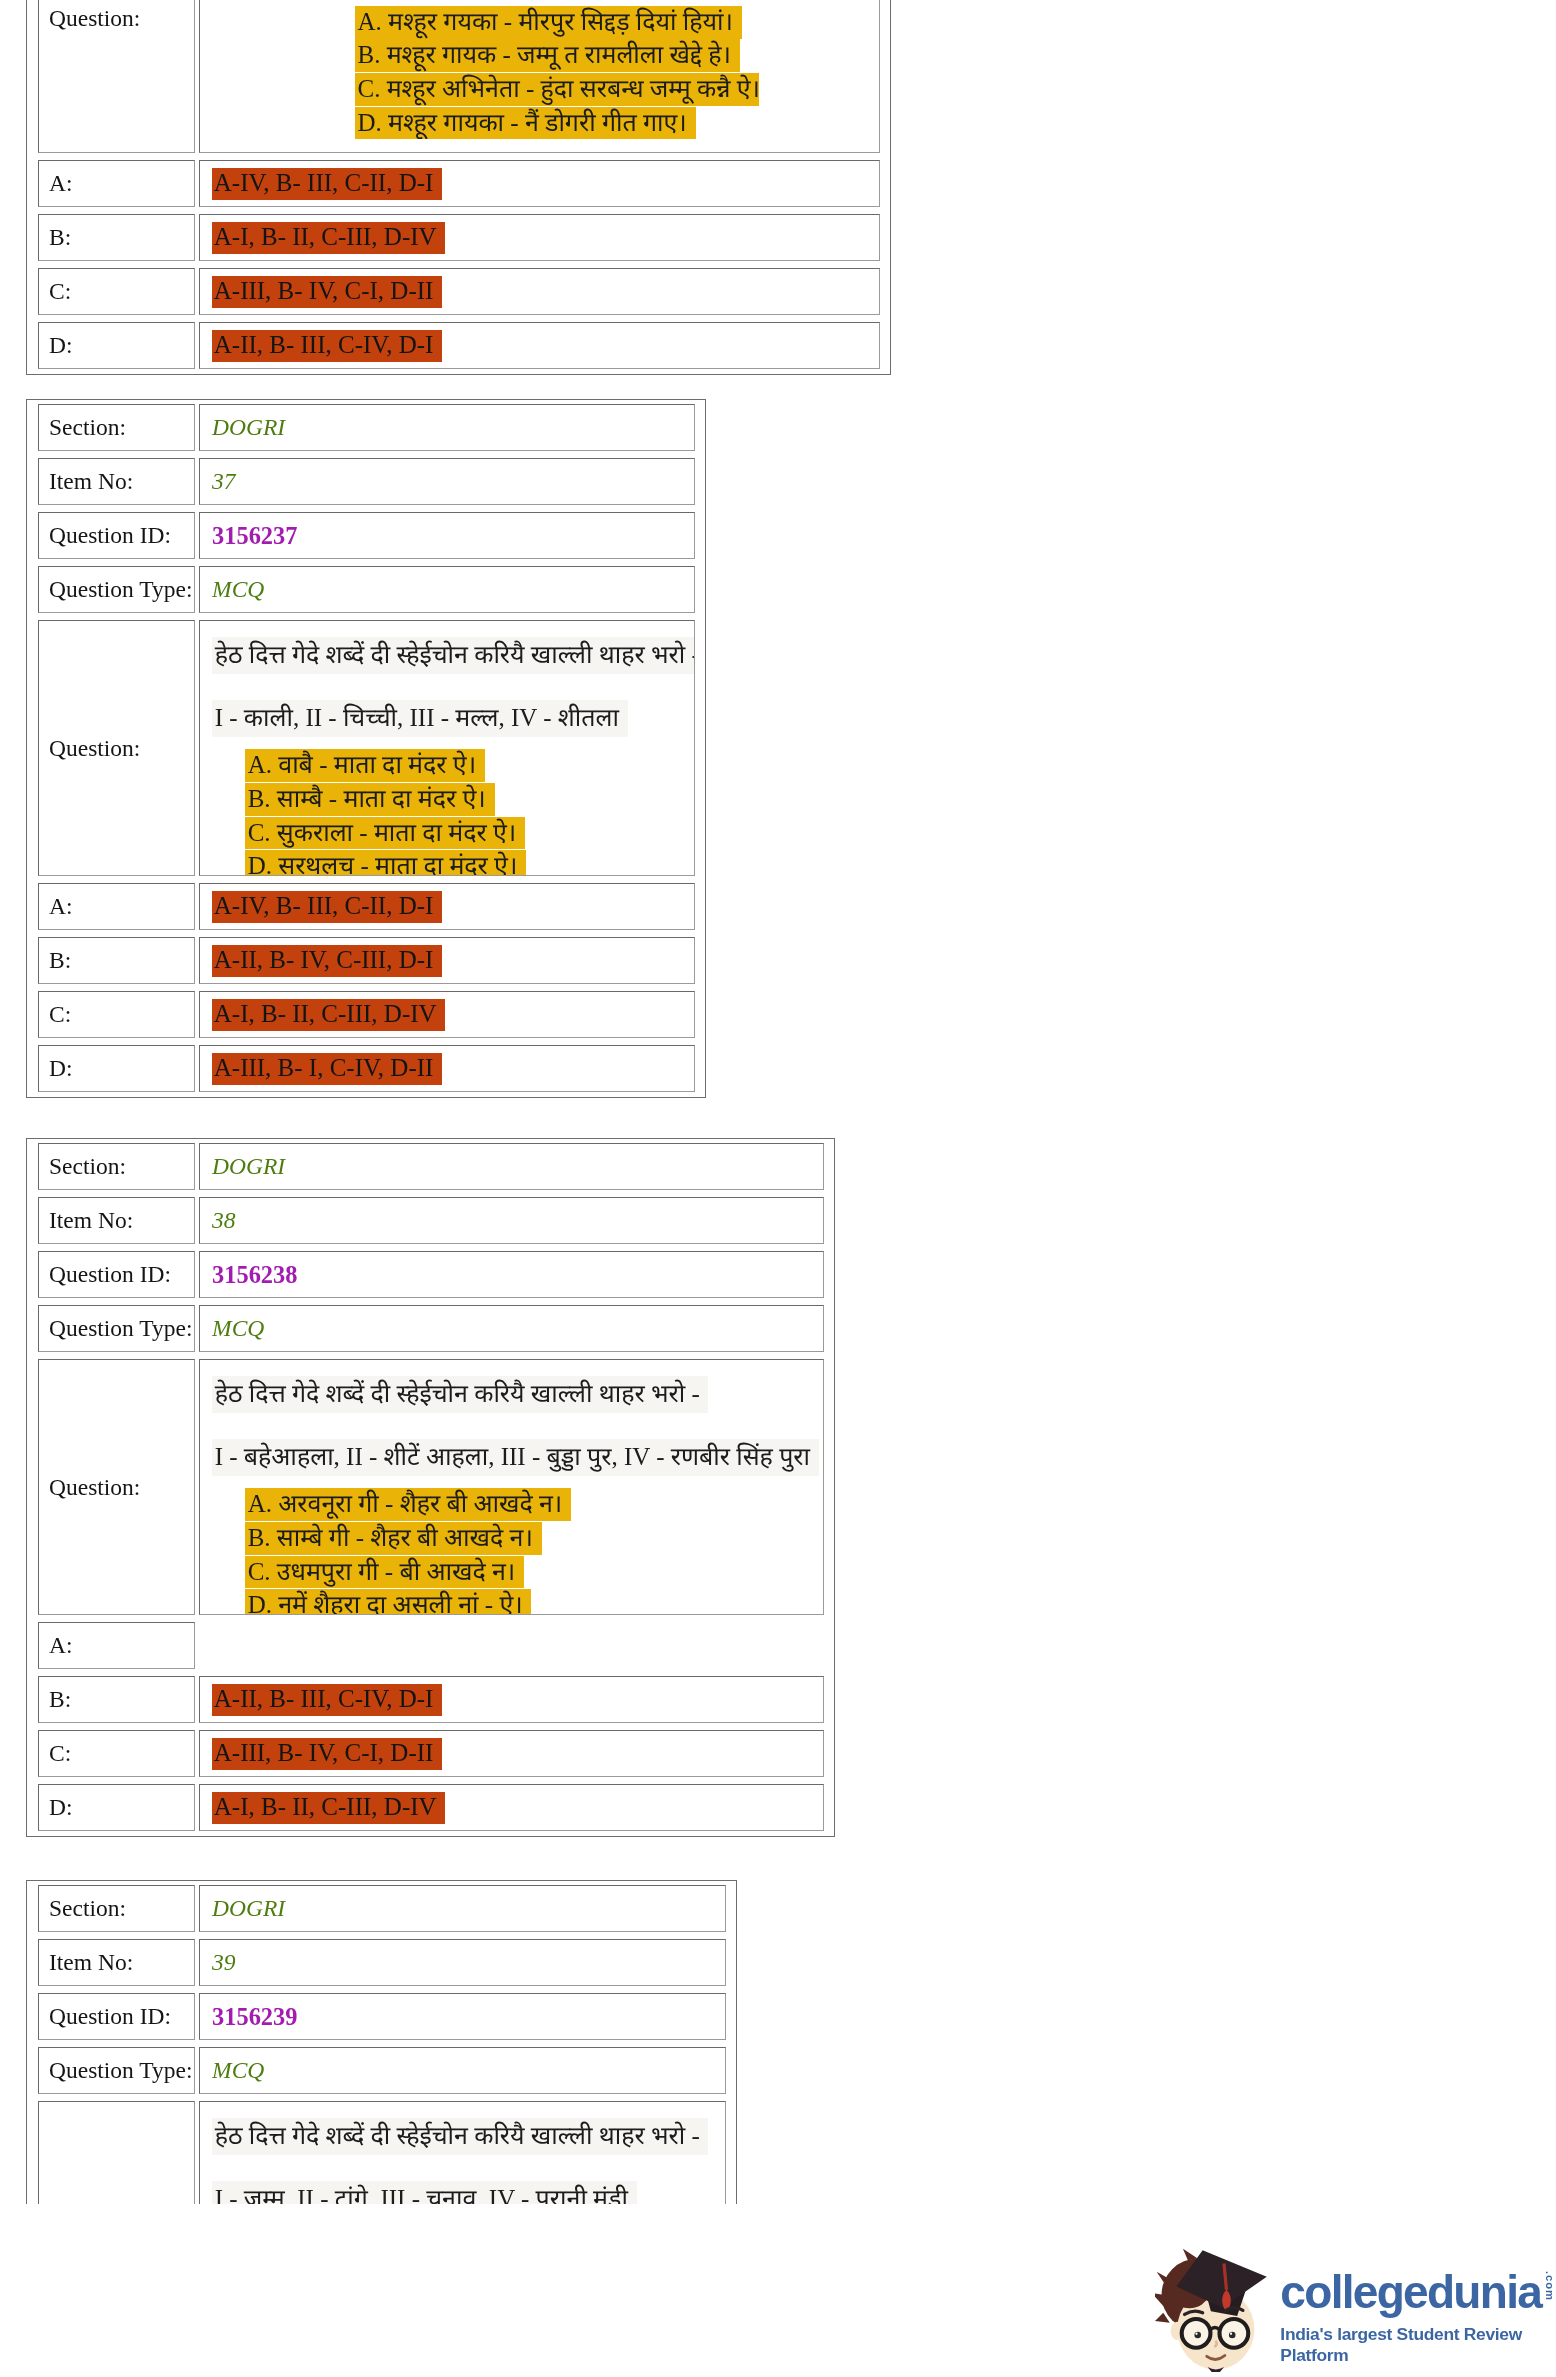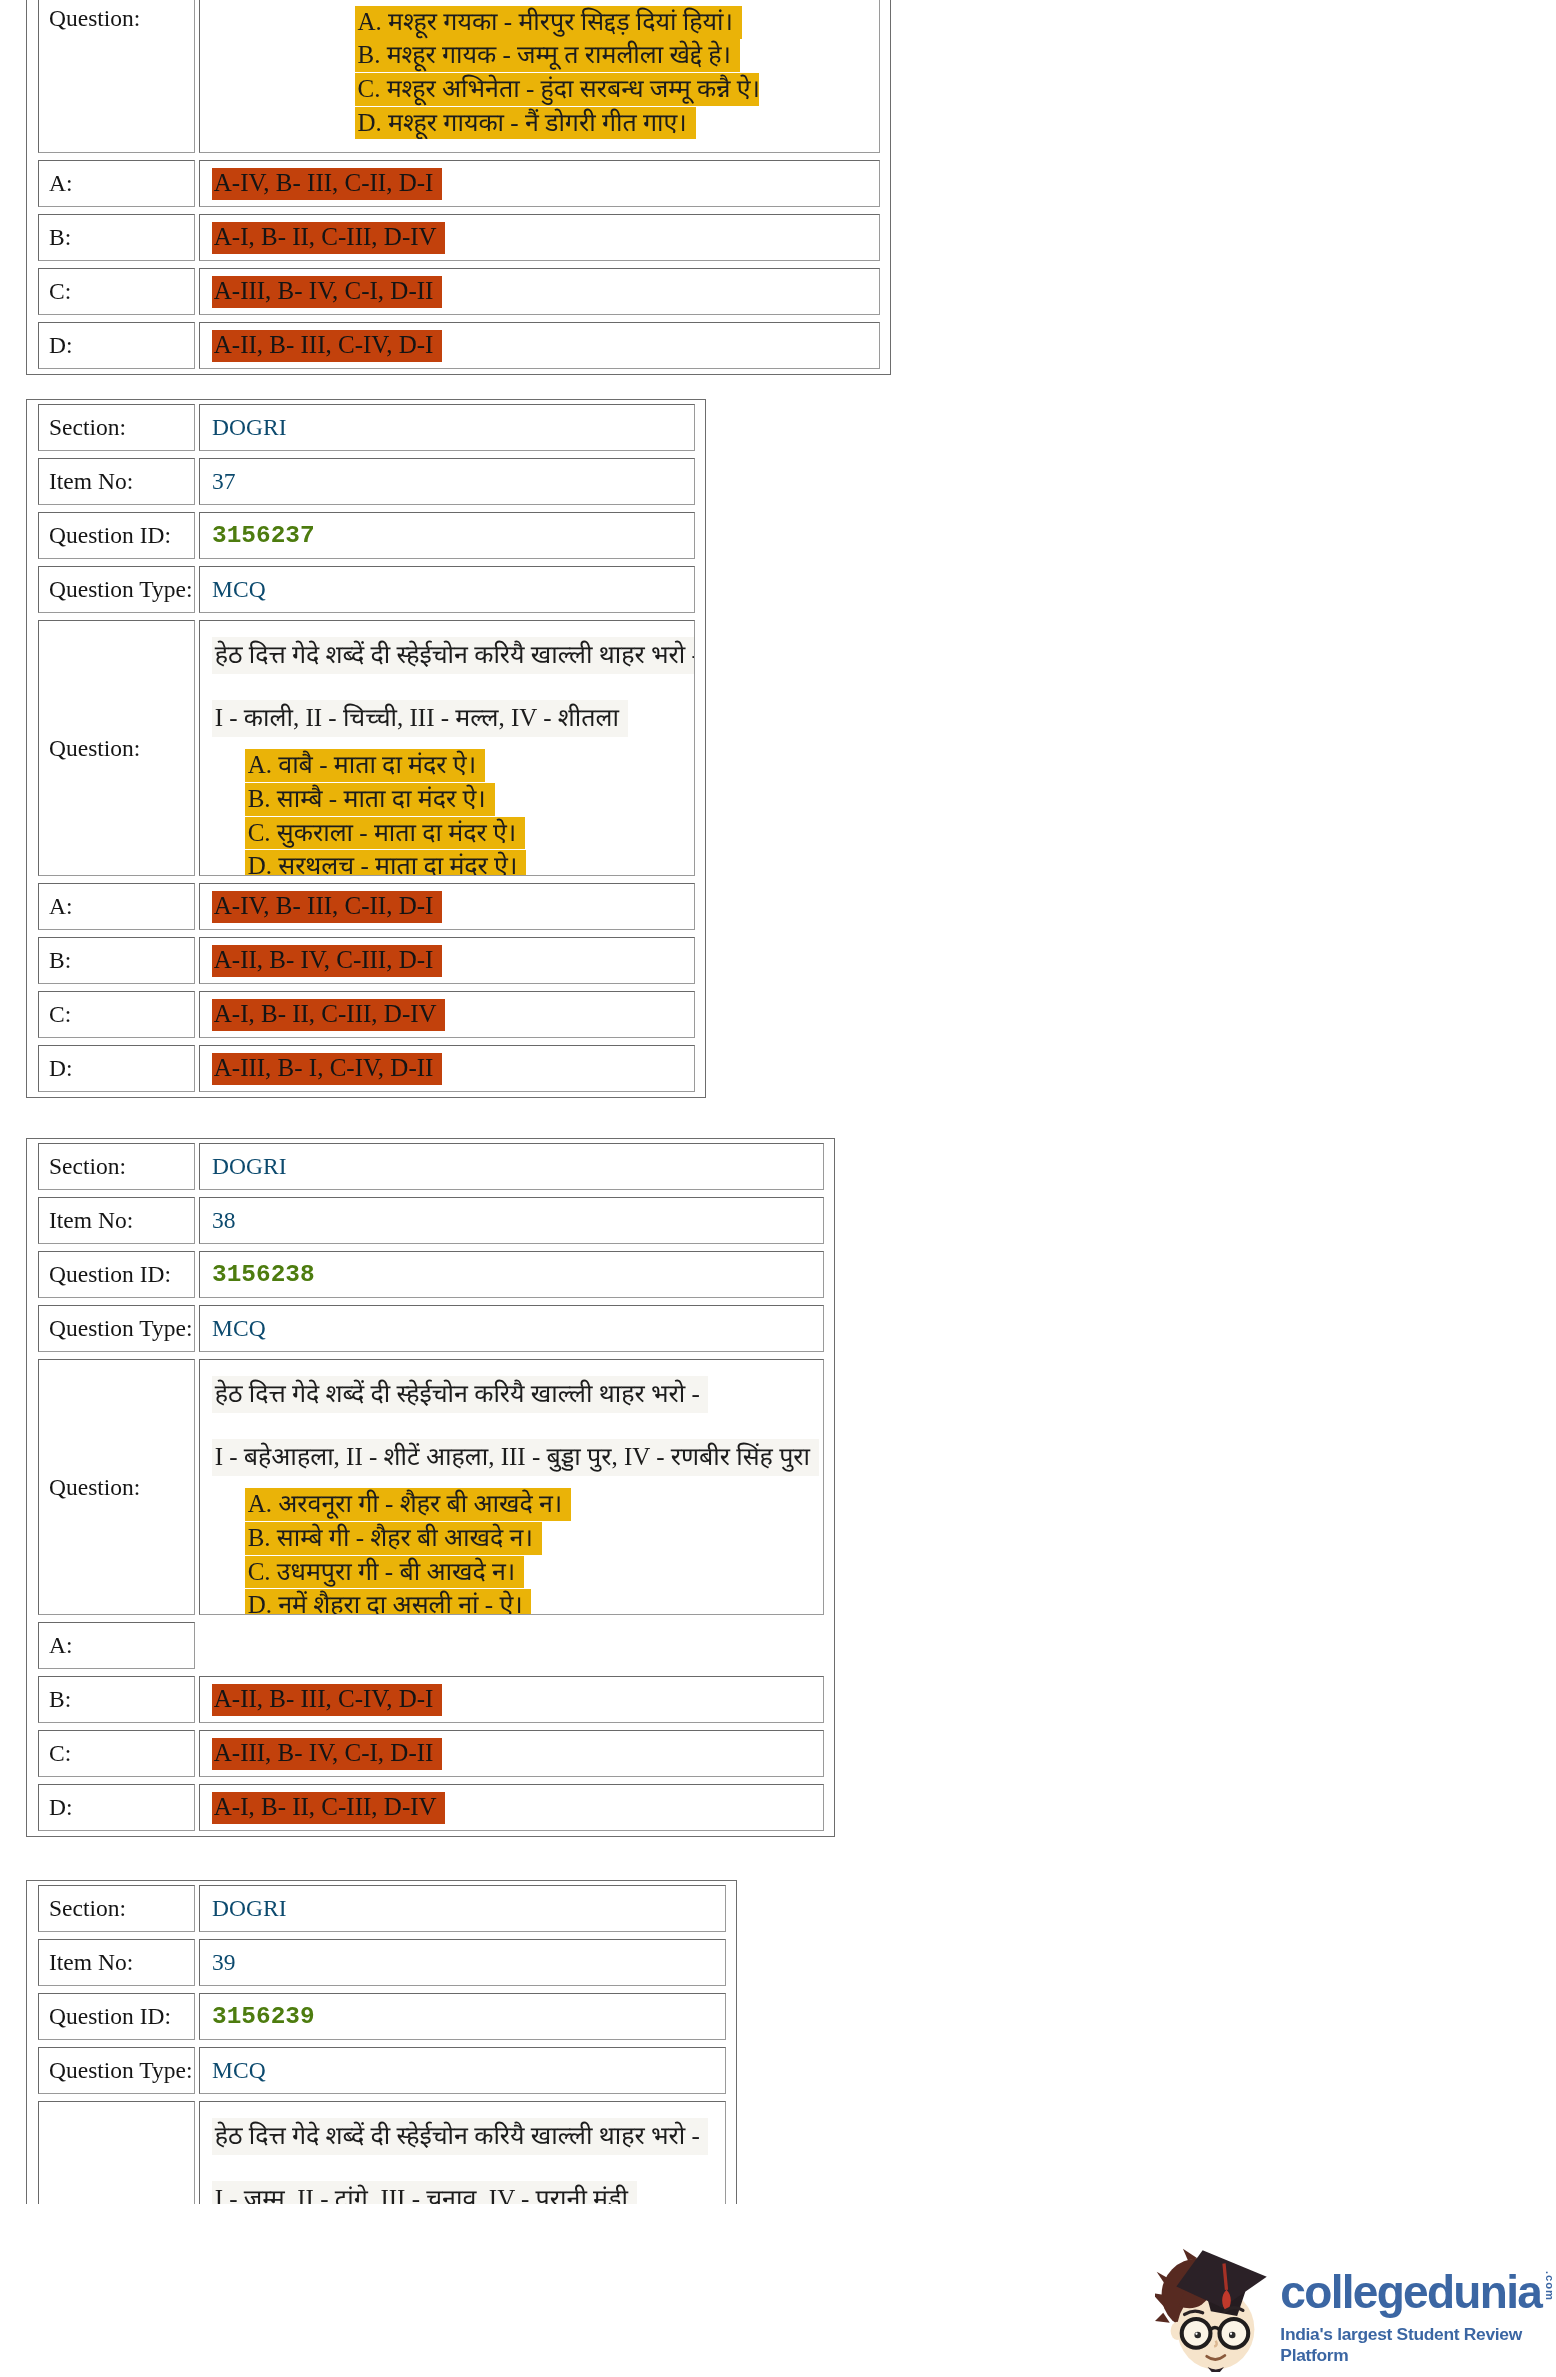--- a/index.html
+++ b/index.html
@@ -21,22 +21,22 @@
     border-top-color:#696969; border-left-color:#696969;
     border-right-color:#9a9a9a; border-bottom-color:#9a9a9a;
   }
   .label {
     flex:0 0 157px; width:157px; margin-right:4.4px;
     display:flex; align-items:center; padding-left:10.5px;
   }
   .label span { font-size:23.5px; color:#151515; white-space:nowrap; }
   .value { flex:1; display:flex; align-items:center; padding-left:12.2px; overflow:hidden; }
   .h54 { height:47px; }
-  .val { font-size:23.5px; color:#0c4a6e; }
-  .qid { font-size:24.4px; font-weight:bold; color:#4d7c0f;font-family:Liberation Mono, monospace; }
+  .val { font-size:23.5px; color:#4d7c0f;font-style:italic; }
+  .qid { font-size:24.4px; font-weight:bold; color:#a21caf; }
   .ans {
     font-size:25px; color:#141414; background:#c2410c;
     padding:0.9px 8.7px 2.6px 1.7px; white-space:nowrap;
   }
   
   .qrow .value { display:block; padding-top:15.7px; }
   .qrow.bottomfill .value {
     display:flex; flex-direction:column; justify-content:flex-end;
     padding-bottom:12.2px;
   }

